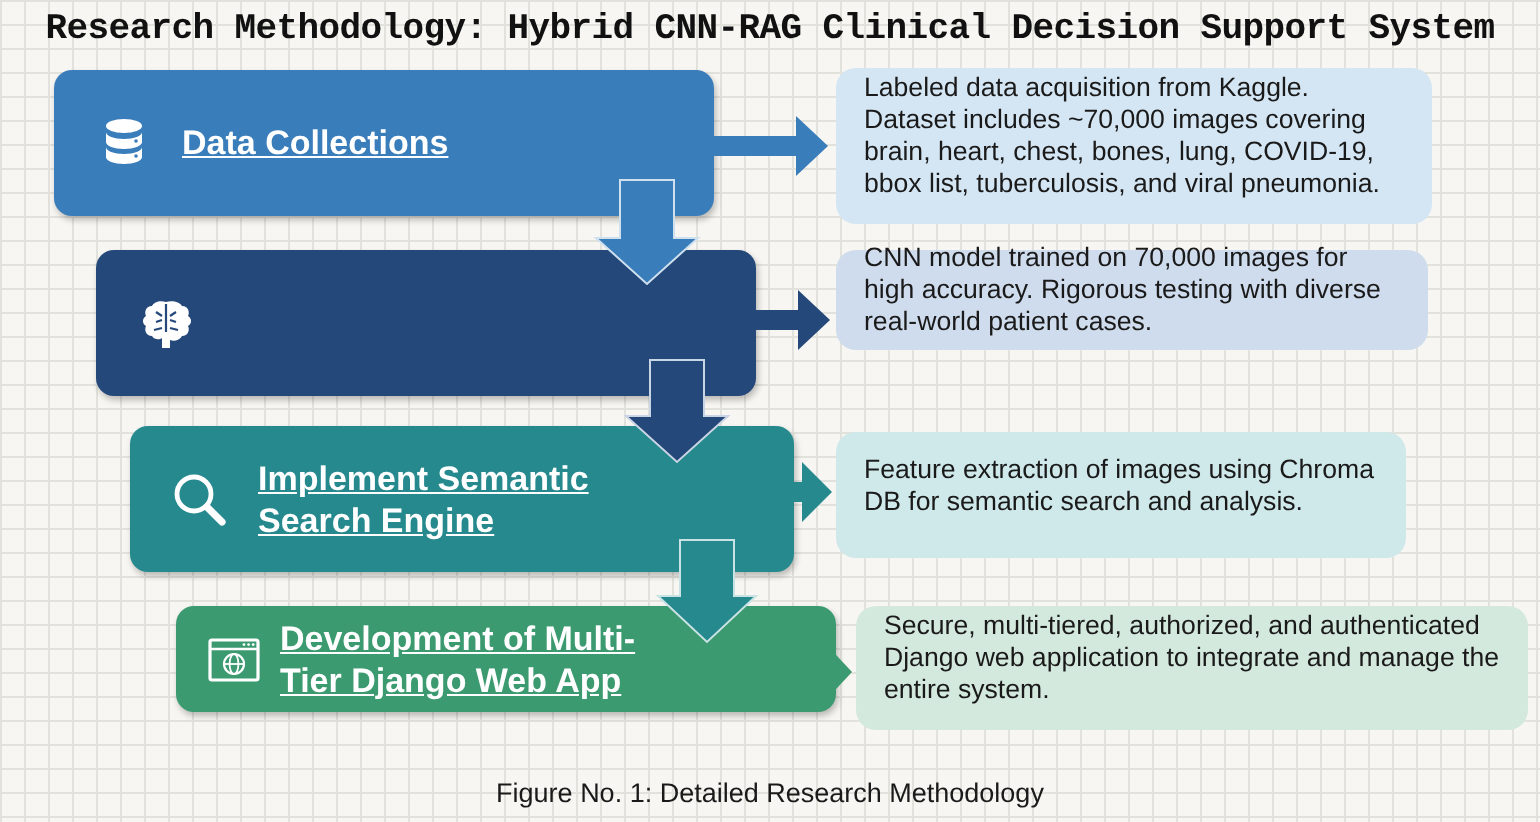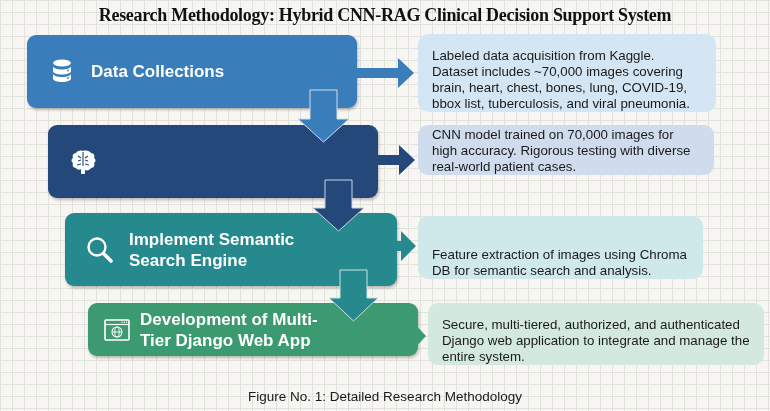--- a/index.html
+++ b/index.html
@@ -7,39 +7,39 @@
       width: 770px; height: 411px; overflow: hidden; position: relative;
       background-color: #f7f6f2;
       background-image:
         linear-gradient(#e2e2dc 1px, transparent 1px),
         linear-gradient(90deg, #e2e2dc 1px, transparent 1px);
       background-size: 12px 12px;
       font-family: "Liberation Sans", sans-serif;
     }
     .title {
       position: absolute; left: 0; top: 0; width: 770px; text-align: center;
-      font-family: Liberation Serif, serif; font-weight: bold;
+      font-family: Liberation Mono, monospace; font-weight: bold;
       font-size: 18px; line-height: 22px; top: 4px; color: #111;
       letter-spacing: -0.3px;
     }
     .step {
       position: absolute; border-radius: 9px; color: #fff;
       box-shadow: 1px 2px 3px rgba(0,0,0,0.25);
       display: flex; align-items: center;
     }
     .step .icon { width: 30px; height: 30px; margin-left: 20px; margin-right: 14px; flex: none; }
-    .step .label { font-weight: bold; font-size: 17px; line-height: 21px; }
+    .step .label { font-weight: bold; font-size: 17px; line-height: 21px; text-decoration: underline; }
     .step1 { left: 27px; top: 35px; width: 330px; height: 73px; background: #3a7dbb; }
     .step2 { left: 48px; top: 125px; width: 330px; height: 73px; background: #24487a; }
     .step3 { left: 65px; top: 213px; width: 332px; height: 73px; background: #25898e; }
     .step4 { left: 88px; top: 303px; width: 330px; height: 53px; background: #3c9a70; align-items: center; }
     .desc {
       position: absolute; border-radius: 10px; color: #1a1a1a;
-      font-size: 13.3px; line-height: 16px; padding: 0 12px 0 14px;
-      display: flex; align-items: flex-end; box-sizing: border-box;
+      font-size: 13.3px; line-height: 16px; padding: 0 12px 10px 14px;
+      display: flex; align-items: center; box-sizing: border-box;
     }
     .desc1 { left: 418px; top: 34px; width: 298px; height: 78px; background: #d4e6f3; }
     .desc2 { left: 418px; top: 125px; width: 296px; height: 50px; background: #cfdced; }
     .desc3 { left: 418px; top: 216px; width: 285px; height: 63px; background: #cfe8ea; }
     .desc4 { left: 428px; top: 303px; width: 336px; height: 62px; background: #d4e9de; }
     .caption {
       position: absolute; left: 0; width: 770px; top: 389px; text-align: center;
       font-size: 13.5px; color: #1a1a1a;
     }
     svg.overlay { position: absolute; left: 0; top: 0; }

